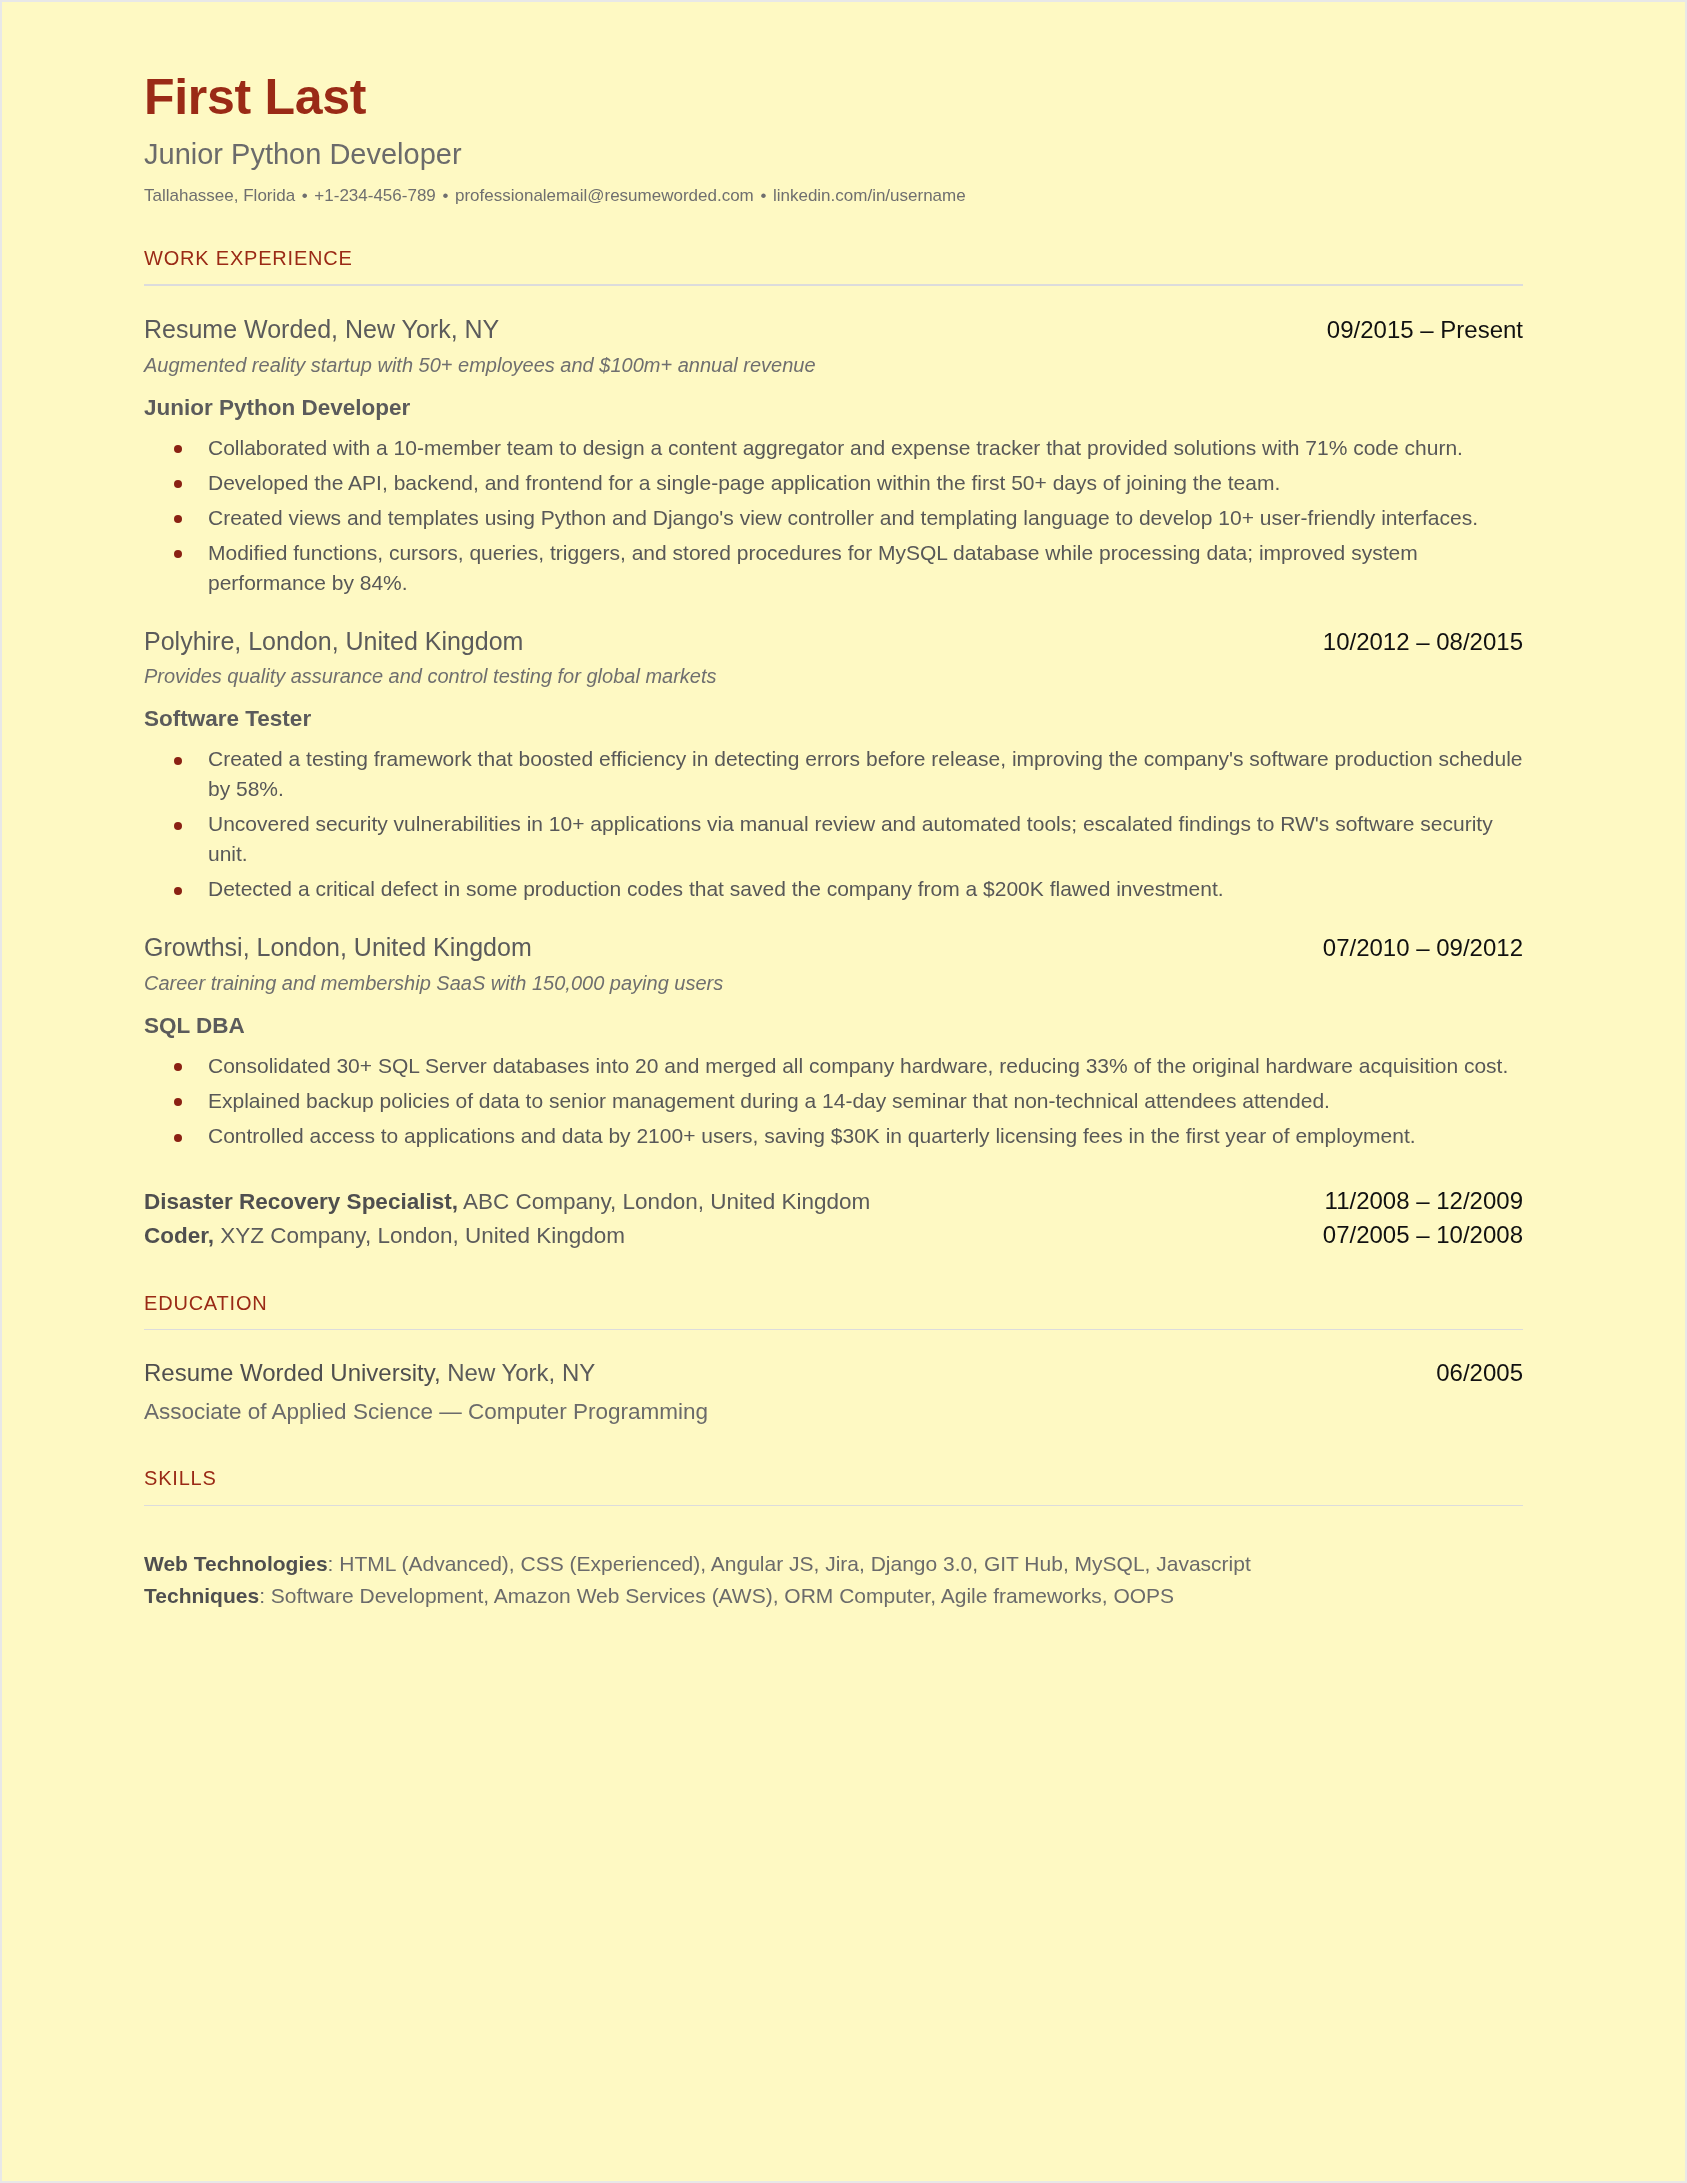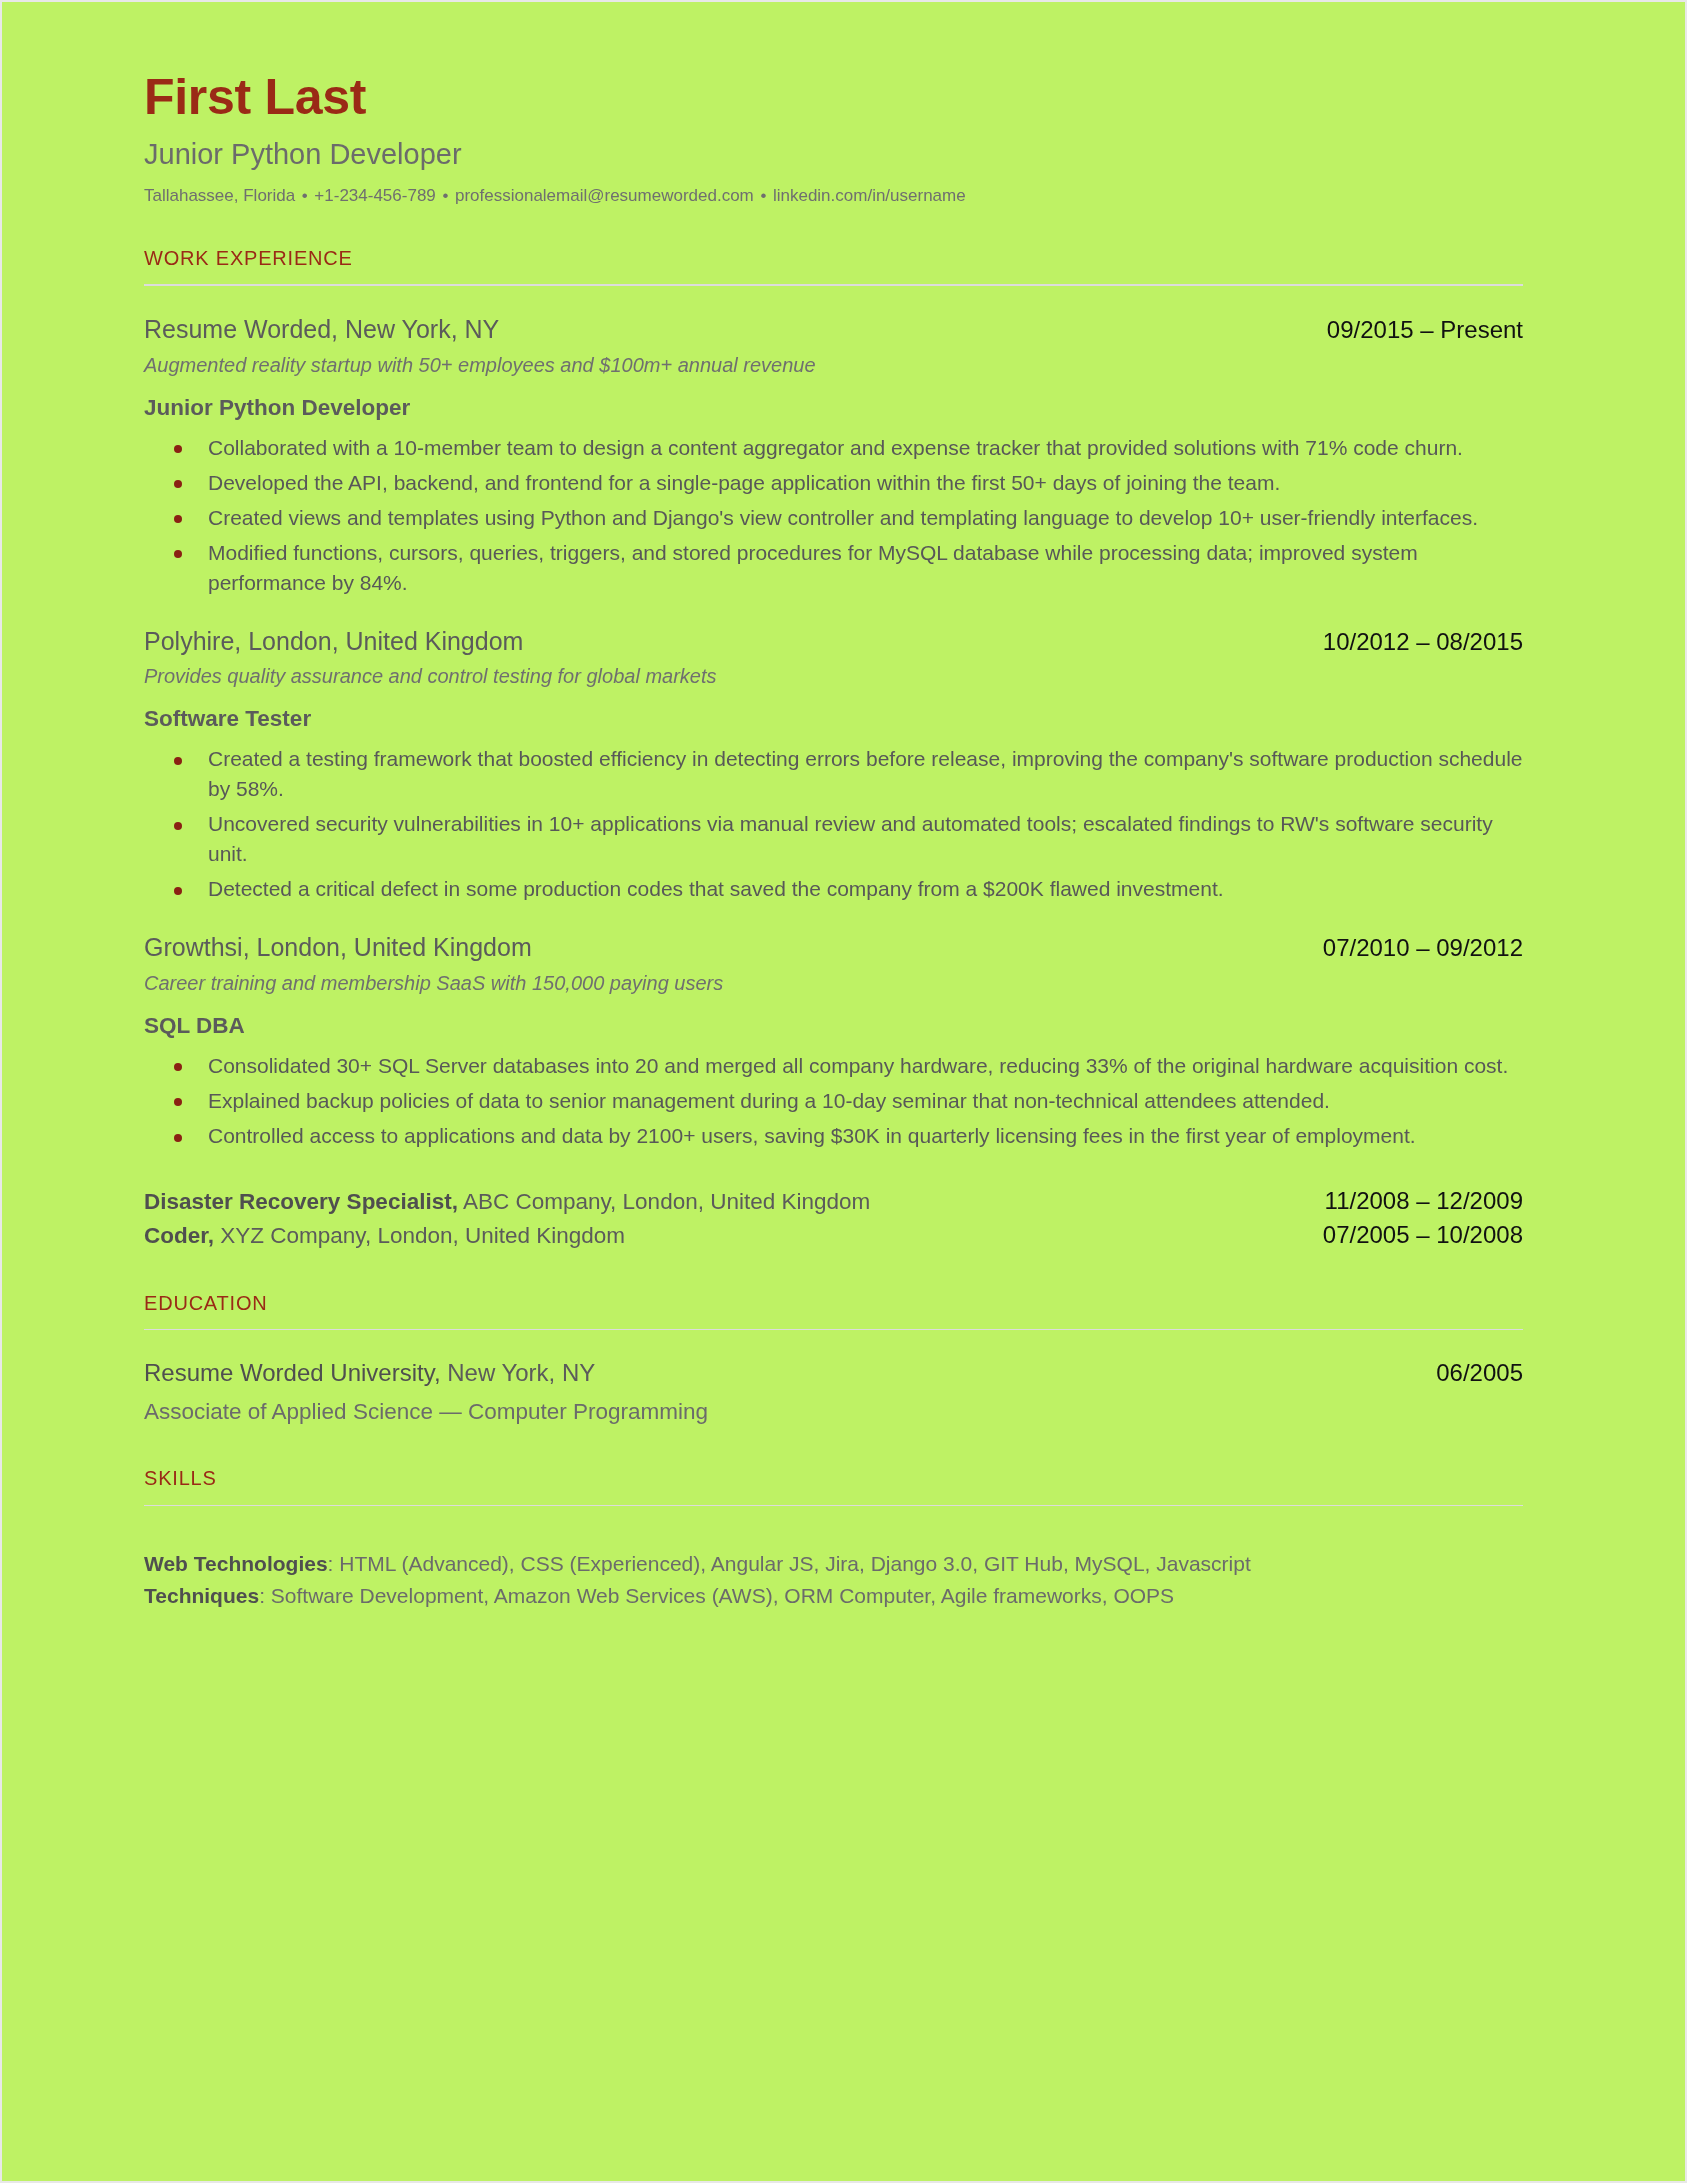--- a/index.html
+++ b/index.html
@@ -10,21 +10,21 @@
   body {
     width: 1687px;
     height: 2183px;
     font-family: "Liberation Sans", sans-serif;
     -webkit-font-smoothing: antialiased;
   }
   .page {
     position: relative;
     width: 1687px;
     height: 2183px;
-    background: #bef264;
+    background: #fef9c3;
     box-sizing: border-box;
     border: 2px solid #e8e8e8;
   }
   .sheet {
     position: absolute;
     left: 142px;
     top: 69px;
     width: 1379px;
   }
 
@@ -243,21 +243,21 @@
 
     <div class="job">
       <div class="job-row">
         <div class="job-company">Growthsi, London, United Kingdom</div>
         <div class="job-dates">07/2010 – 09/2012</div>
       </div>
       <div class="job-desc">Career training and membership SaaS with 150,000 paying users</div>
       <div class="job-title">SQL DBA</div>
       <ul class="bullets">
         <li>Consolidated 30+ SQL Server databases into 20 and merged all company hardware, reducing 33% of the original hardware acquisition cost.</li>
-        <li>Explained backup policies of data to senior management during a 10-day seminar that non-technical attendees attended.</li>
+        <li>Explained backup policies of data to senior management during a 14-day seminar that non-technical attendees attended.</li>
         <li>Controlled access to applications and data by 2100+ users, saving $30K in quarterly licensing fees in the first year of employment.</li>
       </ul>
     </div>
 
     <div class="compact-roles">
       <div class="compact-row">
         <div class="compact-left"><b>Disaster Recovery Specialist,</b><span> ABC Company, London, United Kingdom</span></div>
         <div class="compact-dates">11/2008 – 12/2009</div>
       </div>
       <div class="compact-row">

